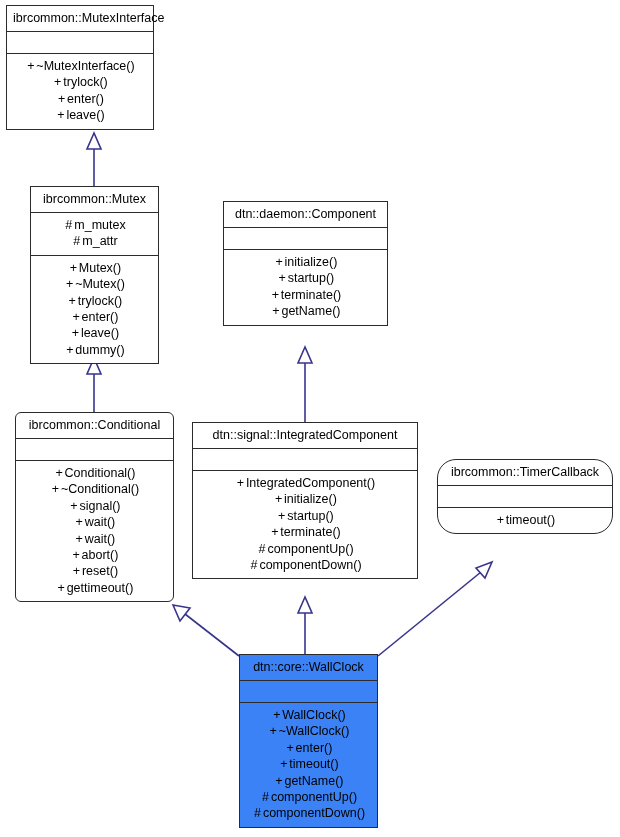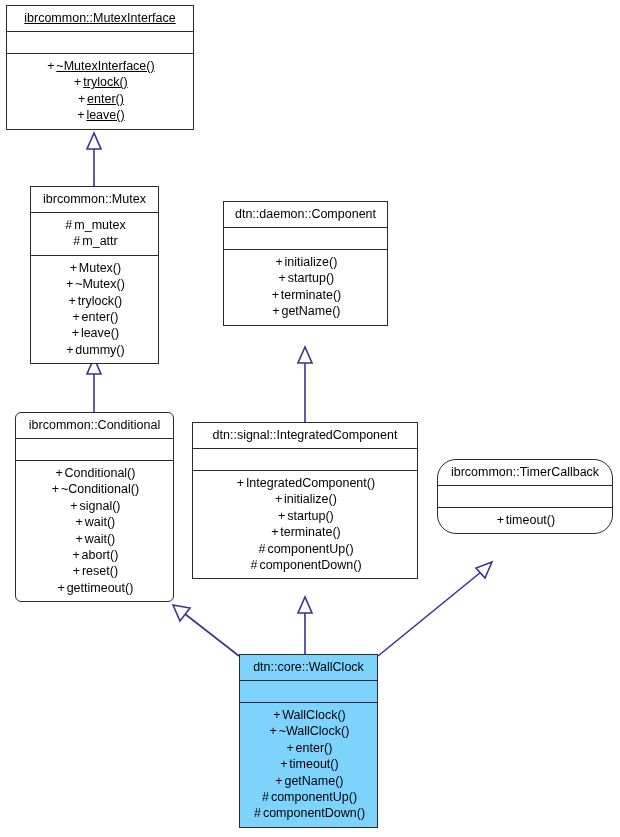--- a/index.html
+++ b/index.html
@@ -26,21 +26,21 @@
     pointer-events: none;
   }
   .uml-class {
     position: absolute;
     border: 1px solid #2b2b2b;
     background: #ffffff;
     box-sizing: border-box;
     z-index: 2;
   }
   .uml-class.highlight {
-    background: #7dd3fc;
+    background: #3b82f6;
   }
   .uml-title {
     text-align: center;
     font-size: 12.5px;
     color: #000000;
     padding: 5px 6px 6px 6px;
     line-height: 14px;
     white-space: nowrap;
   }
   .uml-sep {
@@ -96,21 +96,21 @@
       <line x1="305" y1="654" x2="305" y2="612" stroke="#37348c" stroke-width="1.6"></line>
       <polygon points="305,597 298,613 312,613" fill="#ffffff" stroke="#37348c" stroke-width="1.6"></polygon>
     </g>
 
     <g>
       <line x1="378" y1="656" x2="481" y2="572" stroke="#37348c" stroke-width="1.6"></line>
       <polygon points="492,562 476,568 485,578" fill="#ffffff" stroke="#37348c" stroke-width="1.6"></polygon>
     </g>
   </svg>
 
-  <div class="uml-class" style="left:6px; top:5px; width:188px;text-decoration:underline;">
+  <div class="uml-class" style="left:6px; top:5px; width:148px;">
     <div class="uml-title">ibrcommon::MutexInterface</div>
     <div class="uml-sep"></div>
     <div class="uml-attrs empty"></div>
     <div class="uml-sep"></div>
     <div class="uml-ops">
       <div class="member"><span class="vis">+</span><span>~MutexInterface()</span></div>
       <div class="member"><span class="vis">+</span><span>trylock()</span></div>
       <div class="member"><span class="vis">+</span><span>enter()</span></div>
       <div class="member"><span class="vis">+</span><span>leave()</span></div>
     </div>

